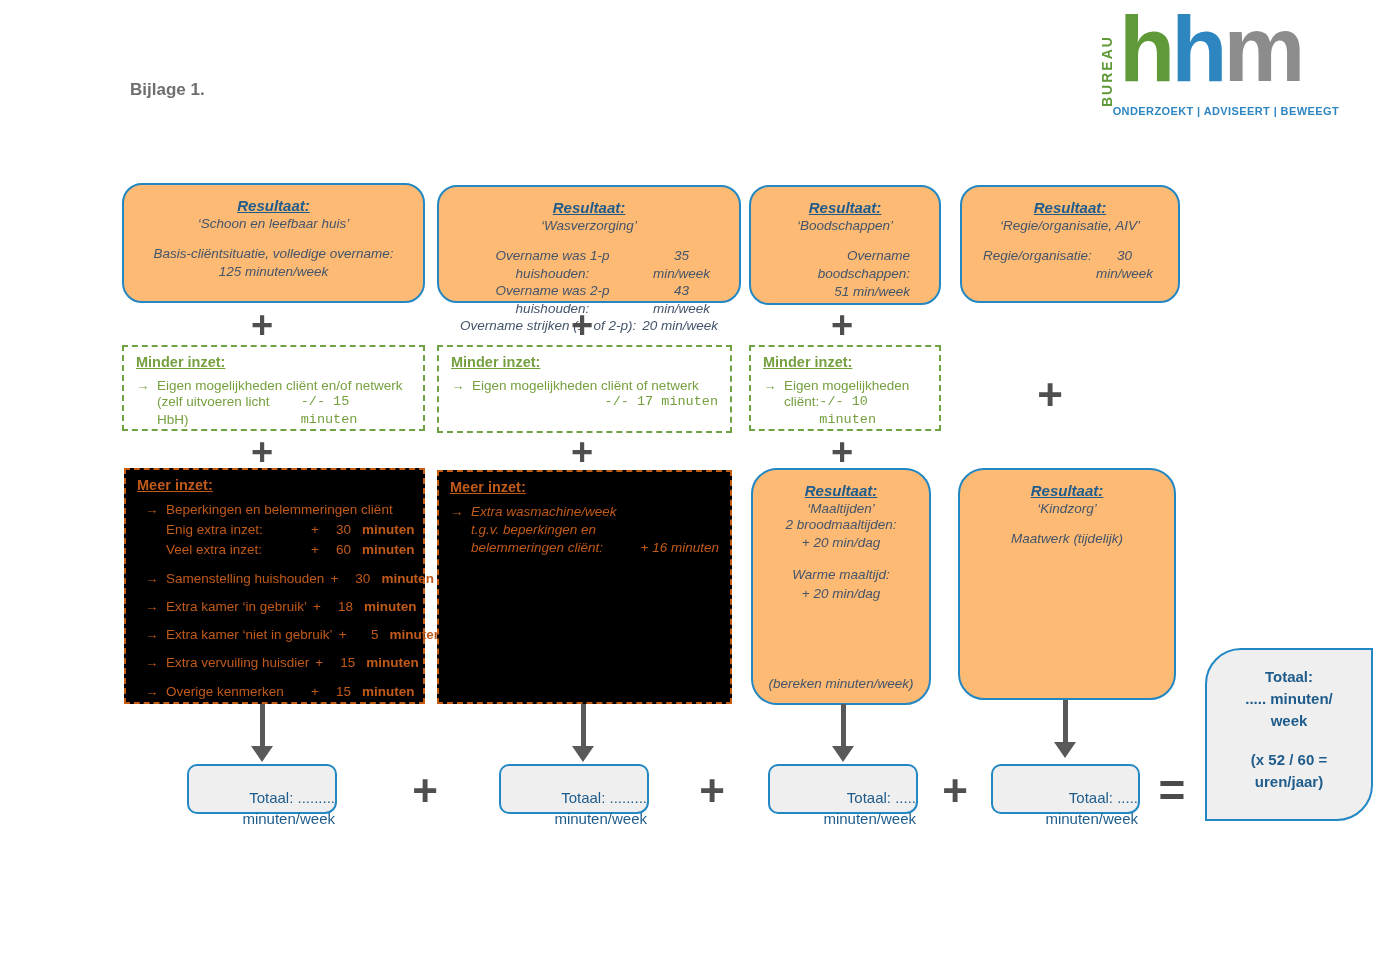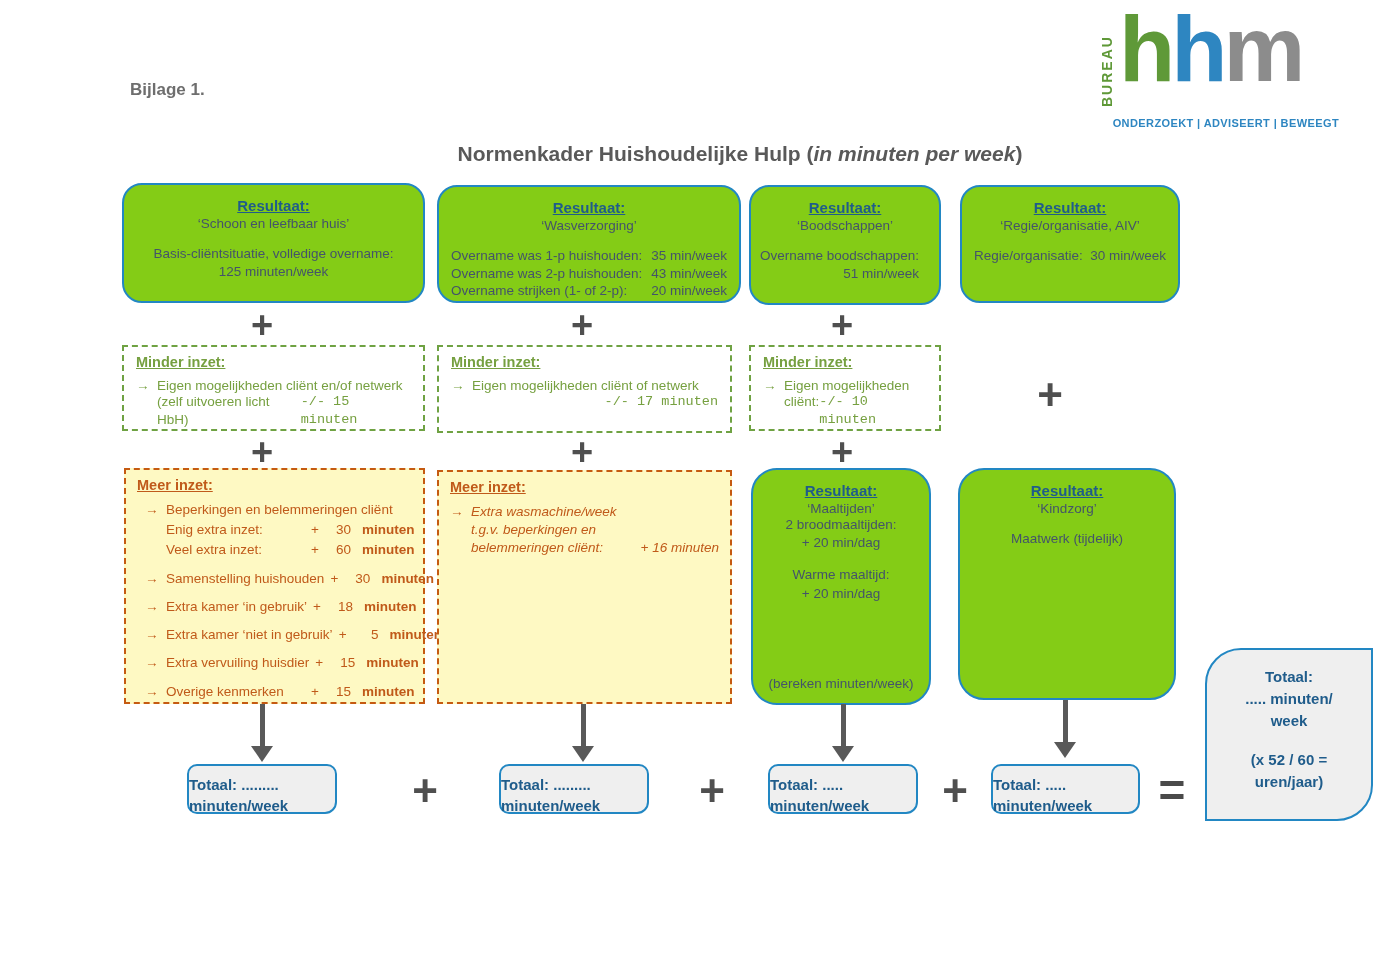--- a/index.html
+++ b/index.html
@@ -15,48 +15,48 @@
   .hdr{font-size:17px;font-weight:bold;color:#6e6e6e;white-space:nowrap;}
 
   
   .logo{position:absolute;left:1093px;top:8px;width:248px;height:118px;}
   .logo-bureau{position:absolute;left:6px;top:22px;height:82px;writing-mode:vertical-rl;
                transform:rotate(180deg);font-size:14px;font-weight:bold;color:var(--logo-green);
                letter-spacing:2px;text-align:center;}
   .logo-letters{position:absolute;left:26px;top:-16px;font-size:92px;font-weight:bold;
                 line-height:1.25;letter-spacing:-4px;}
   .l-green{color:var(--logo-green);} .l-blue{color:var(--logo-blue);} .l-gray{color:var(--logo-gray);}
-  .logo-tagline{position:absolute;right:2px;top:109px;font-size:11px;font-weight:bold;
+  .logo-tagline{position:absolute;right:2px;top:97px;font-size:11px;font-weight:bold;
                 color:var(--logo-blue);letter-spacing:0.4px;white-space:nowrap;margin-left:8px;}
 
   .diagram-title{position:absolute;left:94px;top:142px;width:1292px;text-align:center;
                  font-size:21px;font-weight:bold;color:var(--gray);}
   .diagram-title .it{font-style:italic;}
 
   
-  .rbox{position:absolute;background:#84cc16;border:2px solid var(--blue-border);border-radius:20px;
-        color:var(--body-text);font-size:13.5px;text-align:center;box-sizing:border-box;padding:12px 6px;}
+  .rbox{position:absolute;background:#fdba74;border:2px solid var(--blue-border);border-radius:20px;
+        color:var(--body-text);font-size:13.5px;text-align:center;box-sizing:border-box;padding:12px 15px;font-style:italic;}
   .rbox2{border-radius:26px;}
   .rhead{font-weight:bold;text-decoration:underline;color:var(--dark-blue);font-size:15px;}
   .rsub{margin-top:2px;}
   .rrow{display:flex;justify-content:space-between;padding:0 6px;line-height:1.3;}
   .rline{line-height:1.35;}
   .mt{margin-top:14px;}
   .tright{text-align:right;padding-right:14px;}
 
   
   .gbox{position:absolute;background:#fff;border:2px dashed var(--green);box-sizing:border-box;
         color:var(--green-text);font-size:13.5px;padding:7px 12px;text-align:left;}
   .ghead{font-weight:bold;text-decoration:underline;color:var(--green-text);font-size:14.5px;margin-bottom:8px;}
   .garr{display:inline-block;width:21px;}
   .gline2{display:flex;padding-left:21px;line-height:1.35;}
   .gright{margin-left:auto;font-family:Liberation Mono, monospace;}
 
   
-  .obox{position:absolute;background:#fef9c3;border:2px dashed var(--orange);box-sizing:border-box;
+  .obox{position:absolute;background:#000000;border:2px dashed var(--orange);box-sizing:border-box;
         color:var(--orange-text);font-size:13.5px;padding:7px 11px;text-align:left;}
   .ohead{font-weight:bold;text-decoration:underline;color:var(--orange-text);font-size:14.5px;margin-bottom:8px;}
   .orow{display:grid;grid-template-columns:1fr 14px 26px 58px;column-gap:3px;line-height:1.35;
         align-items:baseline;margin-bottom:2px;margin-left:8px;}
   .orow .olabel{white-space:nowrap;}
   .orow .oarrow{display:inline-block;width:21px;}
   .orow.indent .olabel{padding-left:21px;}
   .orow.gap{margin-top:10px;}
   .oplus{text-align:center;} .onum{text-align:right;} .ounit{text-align:right;padding-left:8px;font-weight:bold;}
   .oline{line-height:1.35;padding-left:21px;font-style:italic;}
@@ -69,43 +69,42 @@
   .plus.big{font-size:44px;}
   .equals{position:absolute;transform:translate(-50%,-50%);font-size:46px;font-weight:bold;
           color:#4a4a4a;line-height:1;}
   .varrow{position:absolute;width:22px;}
   .varrow .stem{width:5px;height:42px;background:#595959;margin:0 auto;}
   .varrow .head{width:0;height:0;border-left:11px solid transparent;border-right:11px solid transparent;
                 border-top:16px solid #595959;}
 
   
   .tbox{position:absolute;background:var(--box-fill);border:2px solid var(--blue-border);
-        border-radius:10px 10px 12px 10px;box-sizing:border-box;text-align:left;
-        color:var(--dark-blue);font-weight:bold;font-size:15px;line-height:1.4;padding-top:8px;}
+        border-radius:10px 10px 12px 10px;box-sizing:border-box;text-align:right;
+        color:var(--dark-blue);font-weight:normal;font-size:15px;line-height:1.4;padding-top:21px;}
   .gtbox{position:absolute;background:var(--box-fill);border:2px solid var(--blue-border);
          border-radius:36px 0 36px 0;box-sizing:border-box;text-align:center;
          color:var(--dark-blue);font-weight:bold;font-size:15px;line-height:1.45;padding-top:16px;}
   .gt-gap{height:18px;}
 
   .mfooter{position:absolute;left:0;right:0;bottom:12px;text-align:center;}
 </style>
 </head>
 <body>
 
 <div class="canvas">
 
   <div class="abs hdr" style="left:130px;top:80px;">Bijlage 1.</div>
 
   <div class="logo">
     <div class="logo-bureau">BUREAU</div>
     <div class="logo-letters"><span class="l-green">h</span><span class="l-blue">h</span><span class="l-gray">m</span></div>
     <div class="logo-tagline">ONDERZOEKT | ADVISEERT | BEWEEGT</div>
   </div>
 
-  <div class="diagram-title"><span>Normenkader Huishoudelijke Hulp (</span><span class="it">in minuten per week</span><span>)</span></div>
 
   <div class="rbox" style="left:122px;top:183px;width:303px;height:120px;">
     <div class="rhead">Resultaat:</div>
     <div class="rsub">‘Schoon en leefbaar huis’</div>
     <div class="rline mt">Basis-cliëntsituatie, volledige overname:</div>
     <div class="rline">125 minuten/week</div>
   </div>
 
   <div class="rbox" style="left:437px;top:185px;width:304px;height:118px;">
     <div class="rhead">Resultaat:</div>

